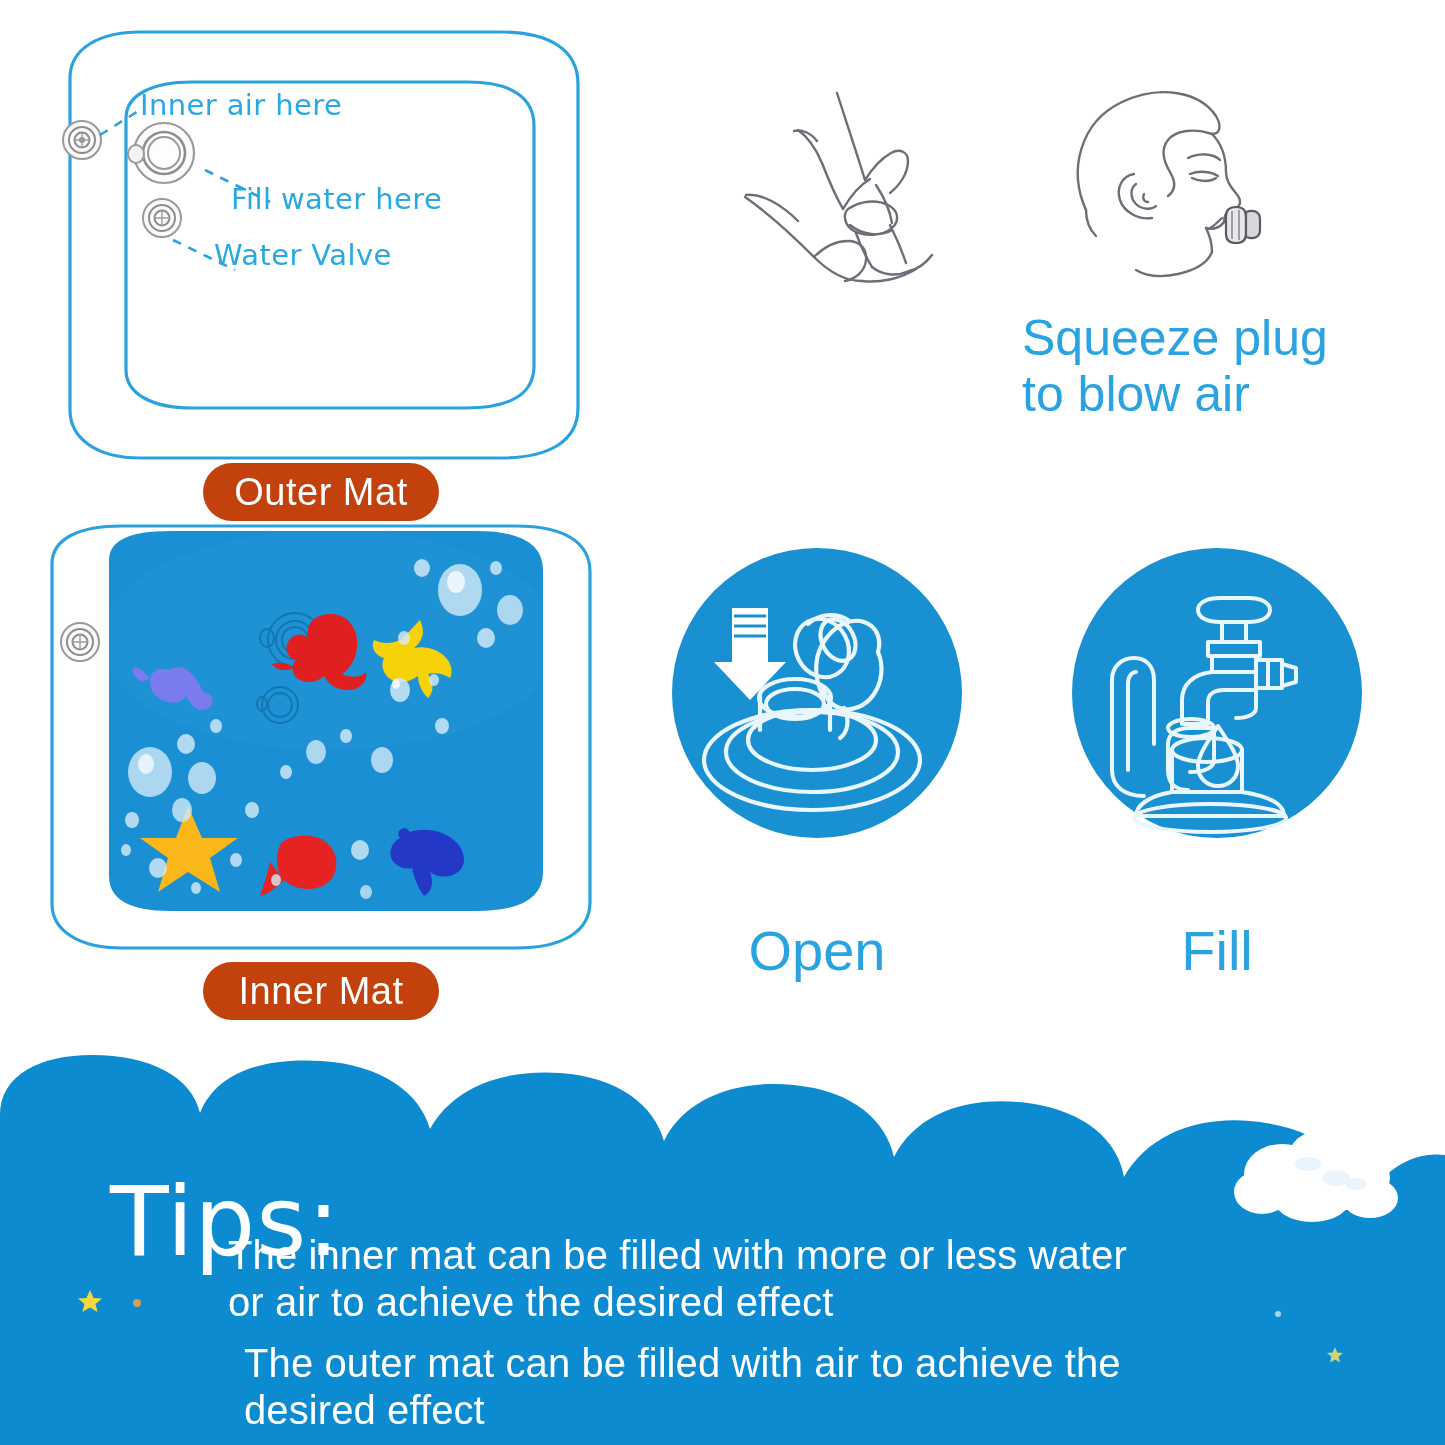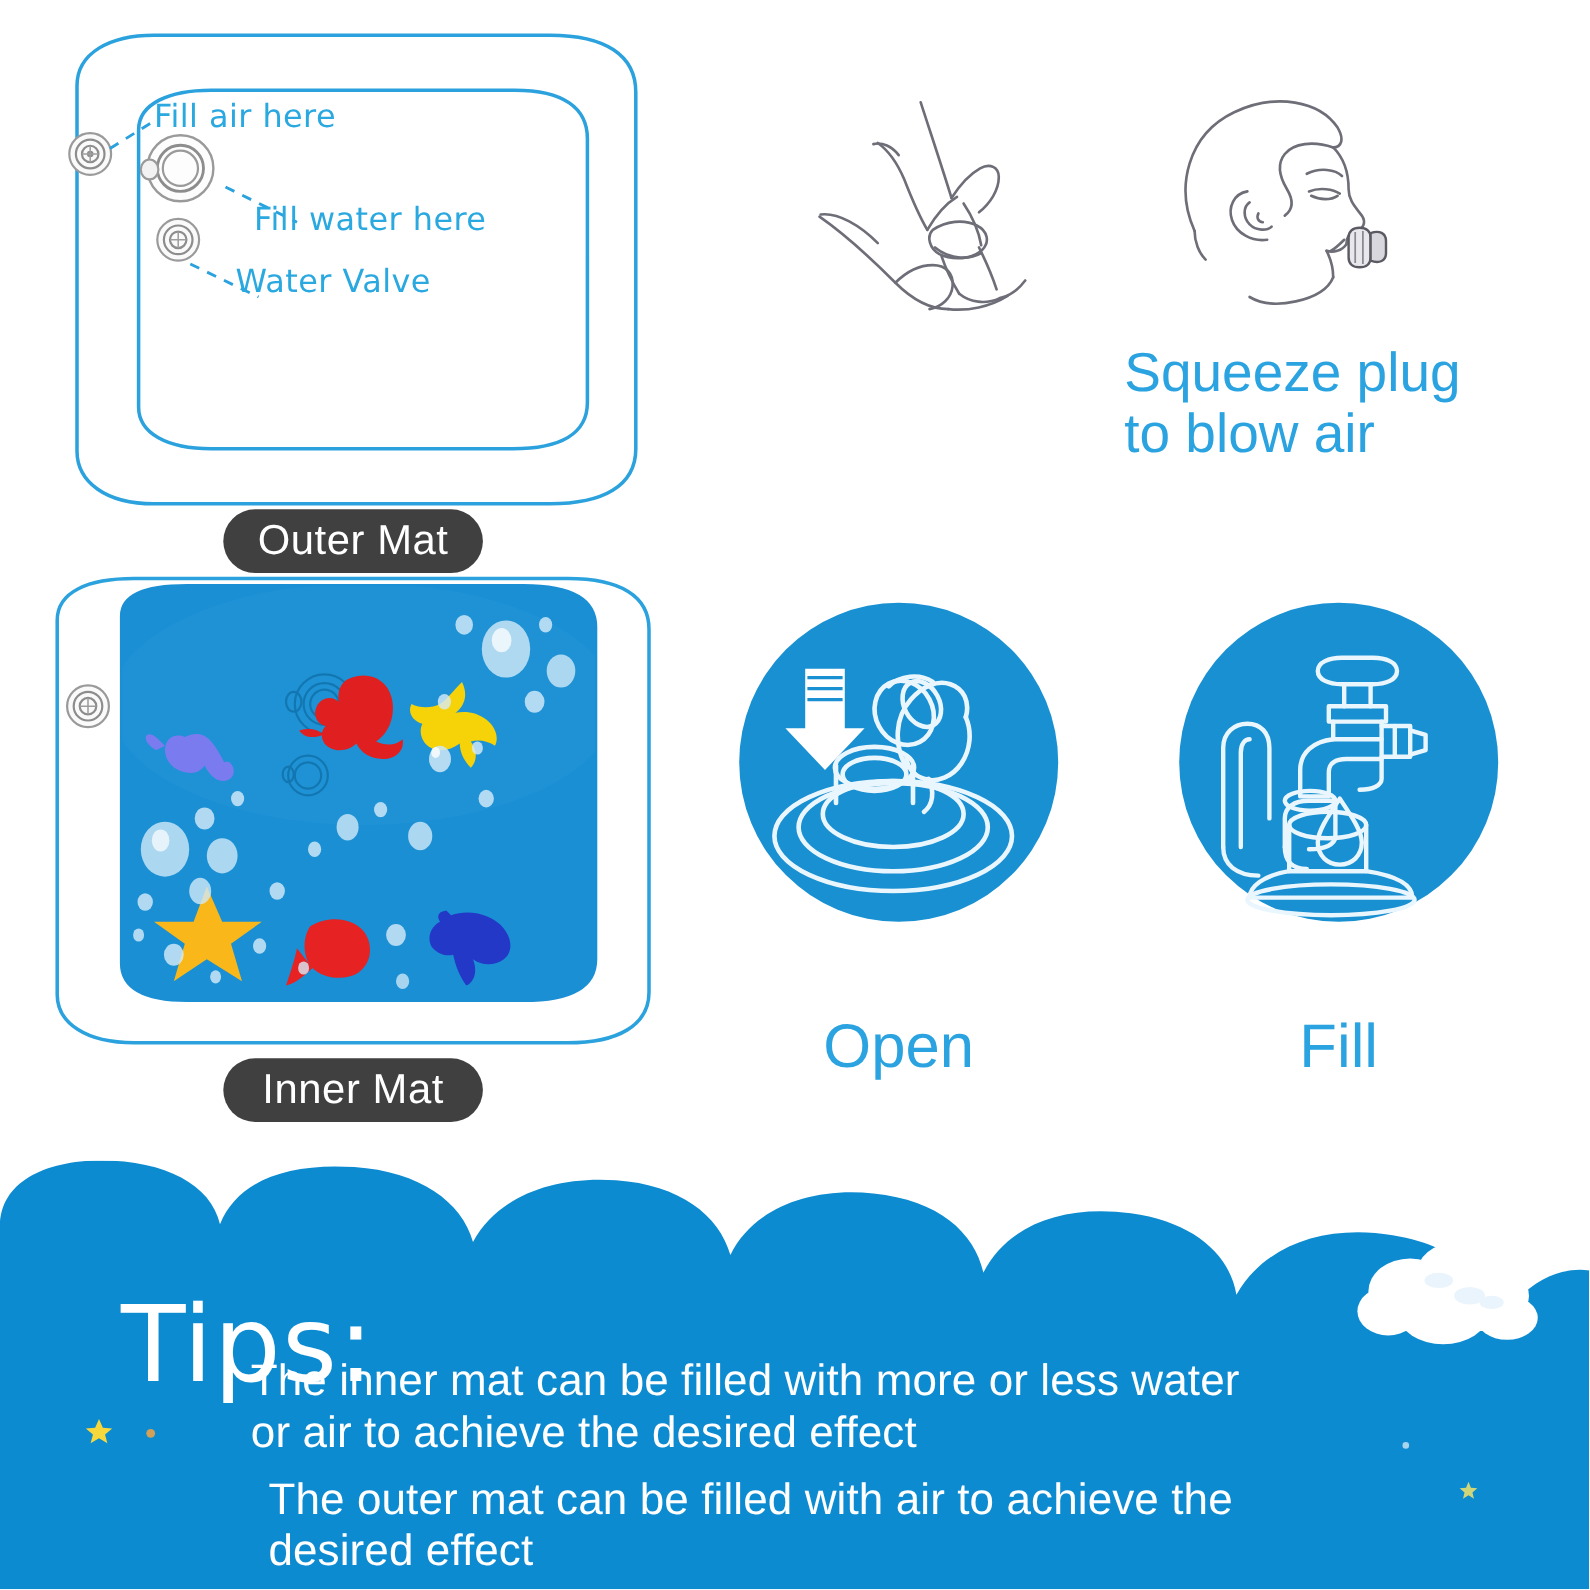--- a/index.html
+++ b/index.html
@@ -13,21 +13,21 @@
 
   
   .callout{
     position:absolute;color:#2aa8e0;
     font-family:"DejaVu Sans","Liberation Sans",sans-serif;
     font-size:29px;letter-spacing:.4px;white-space:nowrap;
   }
 
   
   .pill{
-    position:absolute;background:#404040;color:#fff;border-radius:40px;
+    position:absolute;background:#c2410c;color:#fff;border-radius:40px;
     display:flex;align-items:center;justify-content:center;
     font-size:38px;letter-spacing:.5px;
   }
 
   
   .blue-head{
     position:absolute;color:#2aa3e0;font-size:50px;line-height:1.12;
     white-space:pre-line;
   }
   .circle-label{
@@ -95,21 +95,21 @@
     <circle cx="22" cy="22" r="7.5" fill="none" stroke="#8d8d8d" stroke-width="2"></circle>
     <path d="M22 14.5 L22 29.5 M14.5 22 L29.5 22" stroke="#9e9e9e" stroke-width="1.4"></path>
   </svg>
 
   <svg class="abs" style="left:55px;top:80px;" width="520" height="210" viewBox="0 0 520 210">
     <path d="M45 55 L85 30" stroke="#2ba2dd" stroke-width="2.6" stroke-dasharray="9 8" fill="none"></path>
     <path d="M150 90 L215 122" stroke="#2ba2dd" stroke-width="2.6" stroke-dasharray="9 8" fill="none"></path>
     <path name="l3" d="M118 160 L180 190" stroke="#2ba2dd" stroke-width="2.6" stroke-dasharray="9 8" fill="none"></path>
   </svg>
 
-  <div class="callout" style="left:140px;top:88px;">Fill air here</div>
+  <div class="callout" style="left:140px;top:88px;">Inner air here</div>
   <div class="callout" style="left:231px;top:182px;">Fill water here</div>
   <div class="callout" style="left:214px;top:238px;">Water Valve</div>
 
   <div class="pill" style="left:203px;top:463px;width:236px;height:58px;">
     <span>Outer Mat</span>
   </div>
 
   <svg class="abs" style="left:690px;top:85px;" width="300" height="215" viewBox="0 0 300 215">
     <g fill="none" stroke="#6e6e78" stroke-width="2.4" stroke-linecap="round" stroke-linejoin="round">
 

